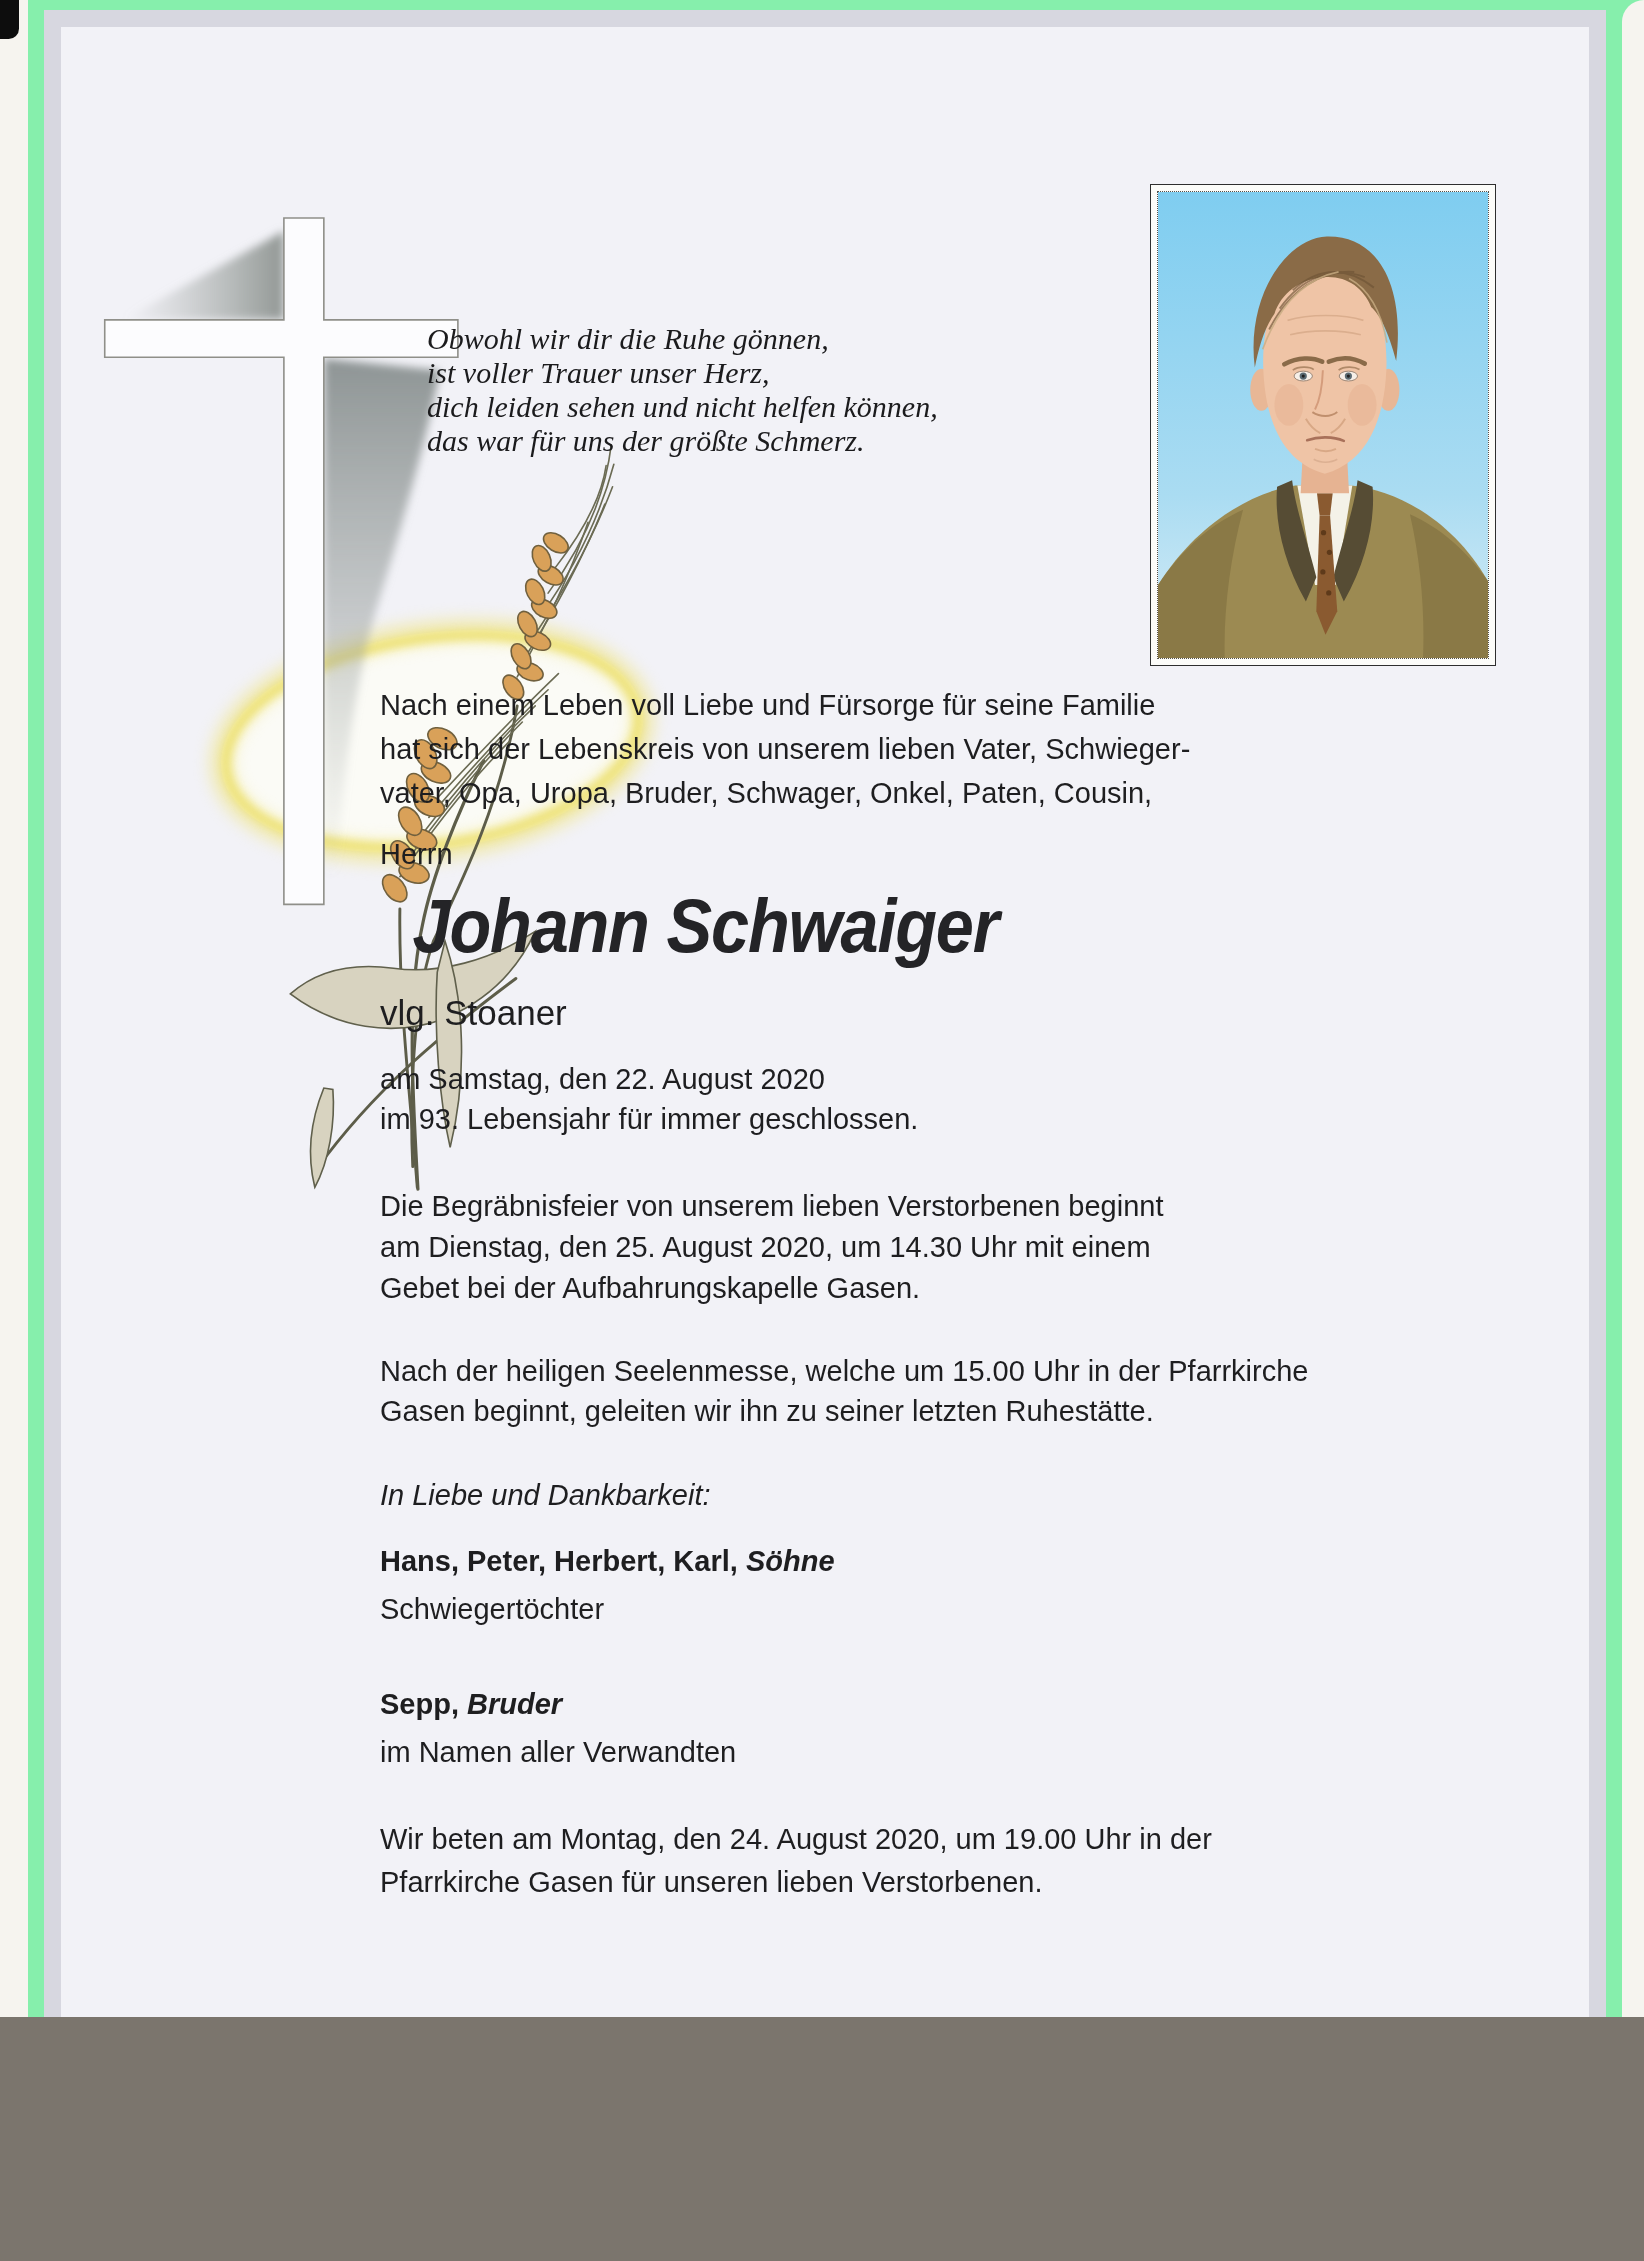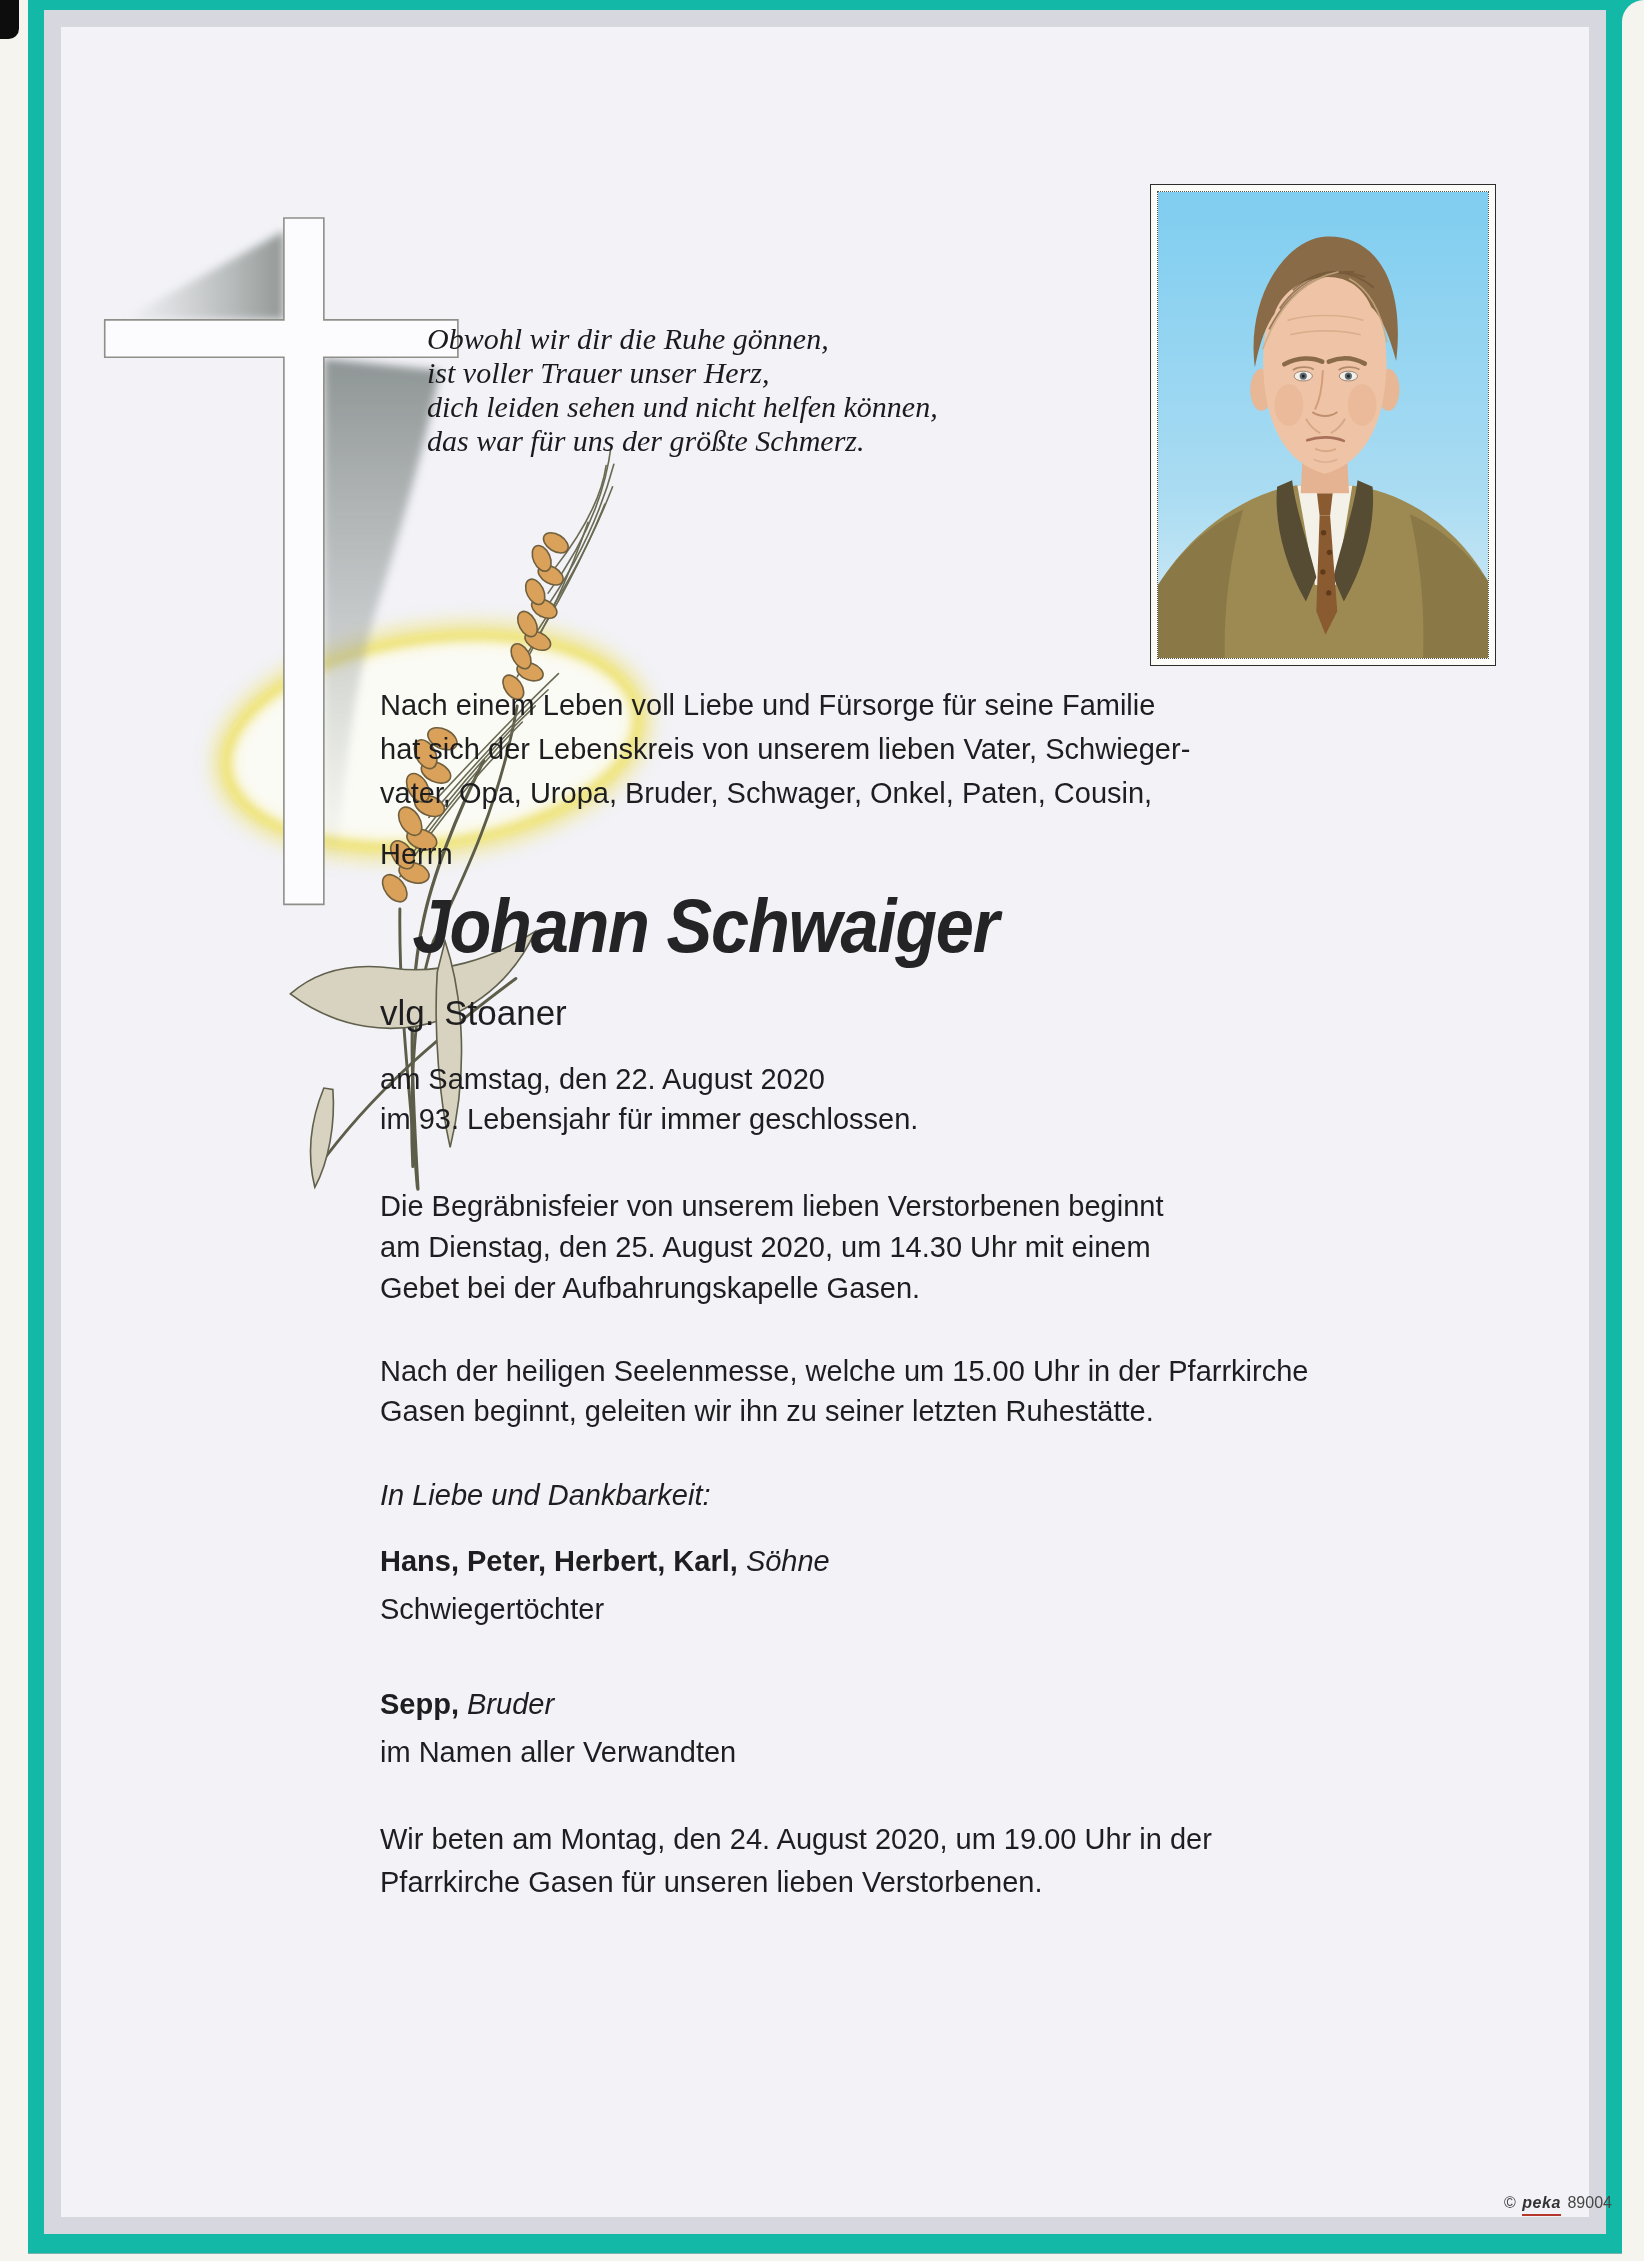--- a/index.html
+++ b/index.html
@@ -1,19 +1,19 @@
 <!DOCTYPE html>
 <html style="font-size:10.3px"><head>
 <meta charset="utf-8">
 <title></title>
 <style>
   html,body { margin:0; padding:0; background:#7b756d; }
   #page {
-    position:relative; width:1644px; height:2261px;
-    background:#14b8a6; overflow:hidden;
+    position:relative; width:1644px; height:2017px;
+    background:#86efac; overflow:hidden;
     font-family:"Liberation Sans", sans-serif; color:#1e1e20;
   }
   
   .strip-left  { position:absolute; left:0; top:0; width:28px; height:2261px; background:#f6f4ef; z-index:0; }
   .corner-black{ position:absolute; left:0; top:0; width:19.3px; height:39px; background:#0d0d0d; border-radius:0 0 10.3px 0; z-index:2; }
   .strip-right { position:absolute; left:1622px; top:0; width:22px; height:2261px; background:#f6f4ef; border-top-left-radius:30px; z-index:0; }
   .strip-bottom{ position:absolute; left:28px; top:2253px; width:1594px; height:7.7px; background:#f6f4ef; border-top:1.3px solid #7fb0ad; z-index:0; }
 
   
   .card {
@@ -47,21 +47,21 @@
     display:inline-block; transform:scaleX(.9); transform-origin:50% 50%;
     font-size:76px; font-weight:bold; font-style:italic; letter-spacing:-1.3px; color:#242427;
   }
   .vulgo   { top:993px; font-size:35px; }
   .dates   { top:1059px; line-height:40px; }
   .funeral { top:1186px; line-height:41px; }
   .requiem { top:1351px; line-height:40px; }
   .gratitude { top:1479px; font-style:italic; }
   .fam1 { top:1545px; } .fam2 { top:1593px; } .fam3 { top:1640px; font-style:italic; }
   .fam4 { top:1688px; } .fam5 { top:1736px; }
-  .fam-bold { font-weight:bold; } .fam-ital { font-style:italic; font-weight:normal;margin-top:20px; }
+  .fam-bold { font-weight:bold; } .fam-ital { font-style:italic; font-weight:bold;margin-top:20px; }
   .prayer   { top:1818px; line-height:43px; }
   .donation { top:1950px; line-height:41px; }
   .footerln { top:2145px; font-family:"Liberation Serif", serif; font-size:30px; color:#19191b; }
 
   .printcredit {
     position:absolute; left:1504px; top:2194px; z-index:4;
     font-size:16px; color:#474747; display:flex; align-items:baseline; gap:6.4px; white-space:nowrap;
   }
   .peka-brand {
     font-weight:bold; font-style:italic; letter-spacing:0.6px; color:#333;

